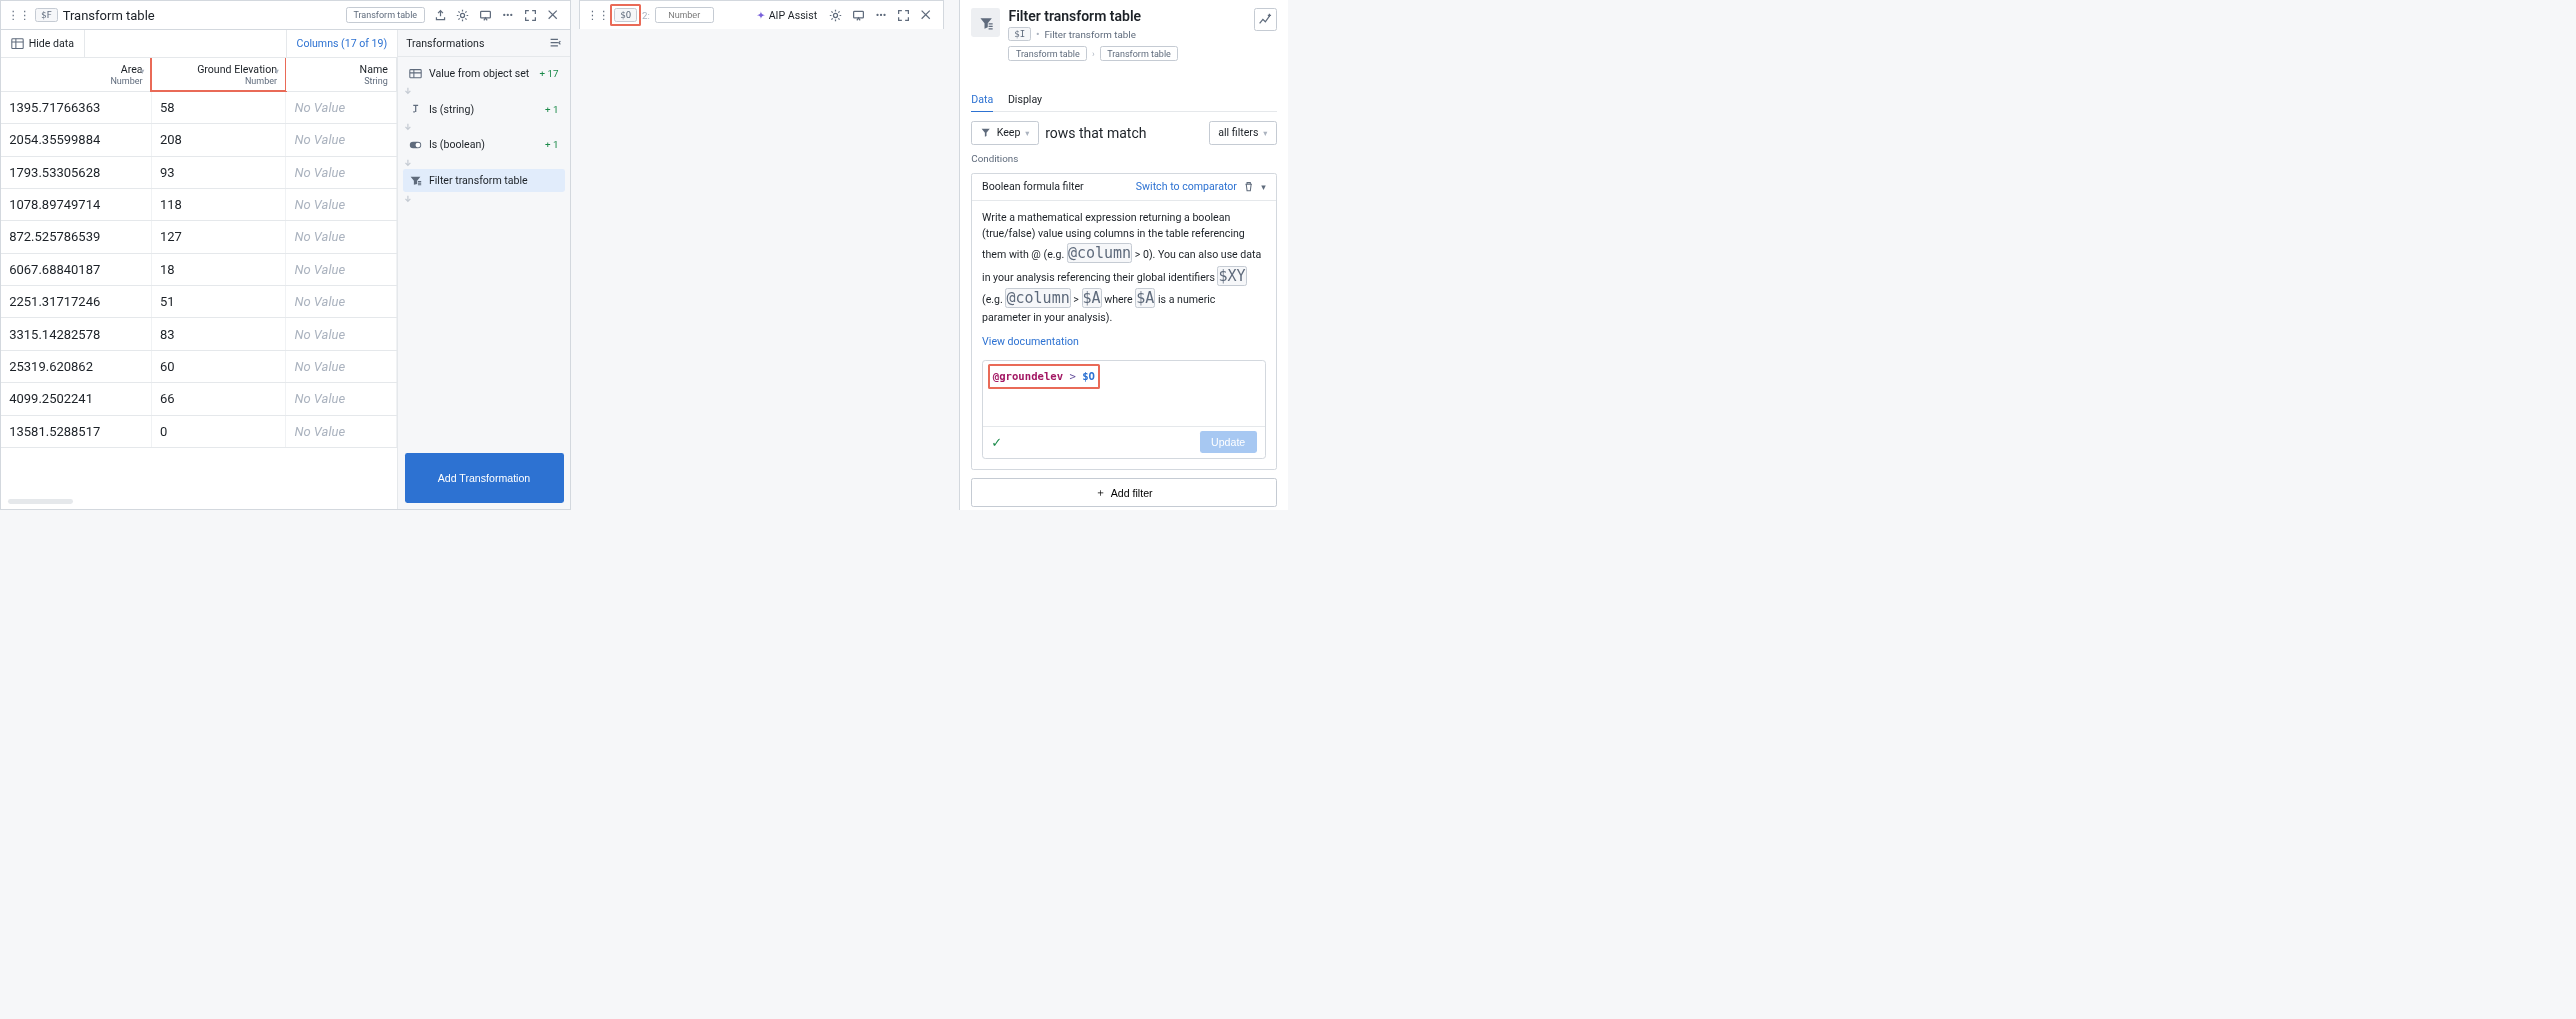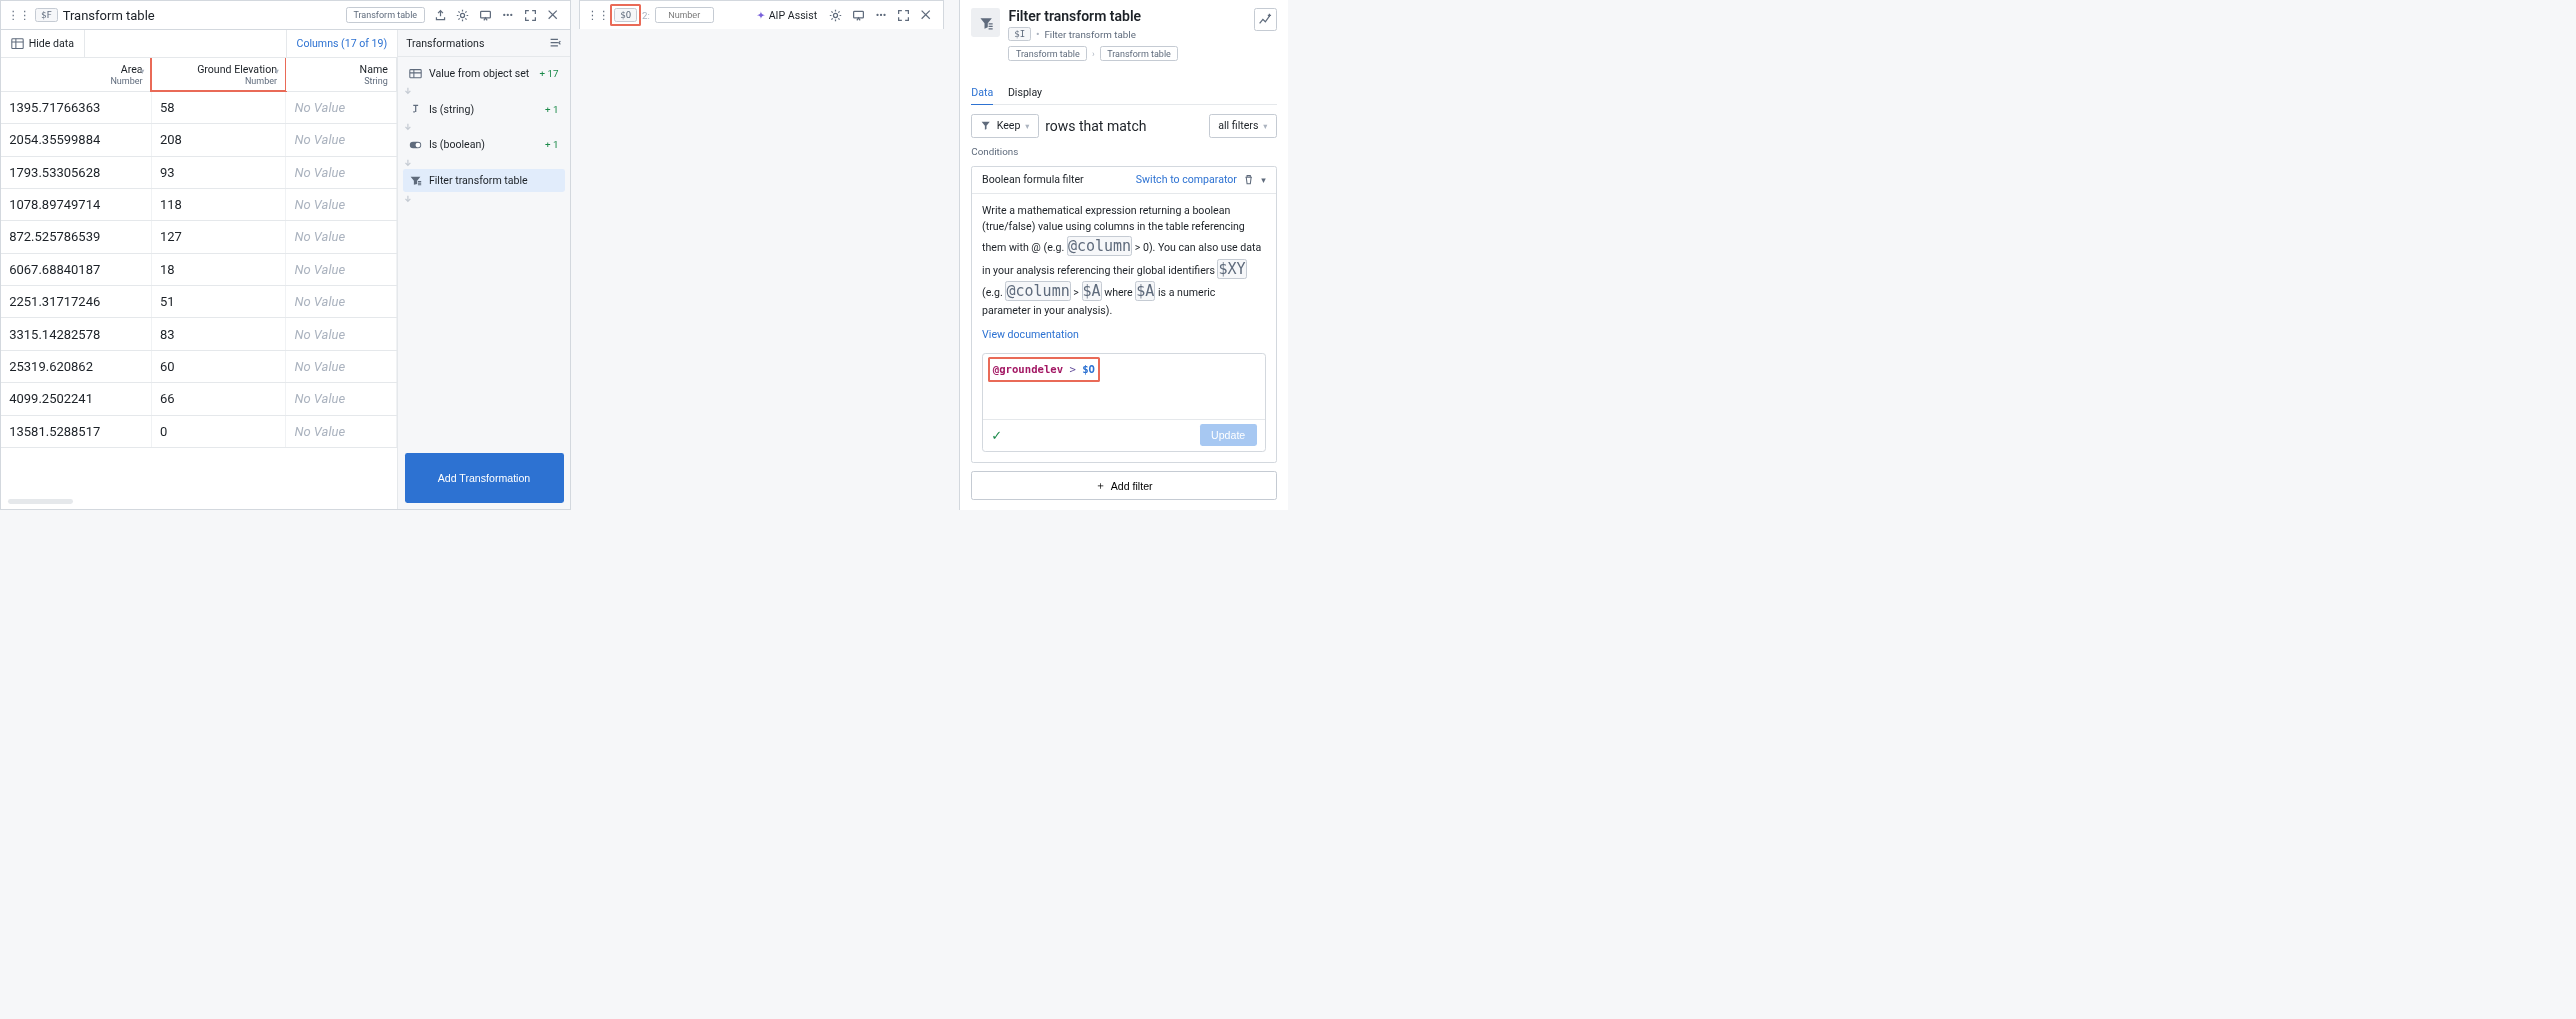--- a/index.html
+++ b/index.html
@@ -290,21 +290,21 @@
     border: 0.8px solid #c5cbd3;
     border-radius: 2.4px;
     width: 23px; height: 23px;
     display: flex; align-items: center; justify-content: center;
     cursor: pointer;
   }
   .tabs {
     display: flex;
     gap: 14.7px;
     border-bottom: 0.8px solid #e5e8eb;
-    margin-top: 12px;
+    margin-top: 19px;
   }
   .tab {
     padding: 4.9px 0;
     font-size: 10.6px;
     cursor: pointer;
     color: #1c2127;
   }
   .tab.active {
     color: #2d72d2;
     border-bottom: 1.6px solid #2d72d2;

